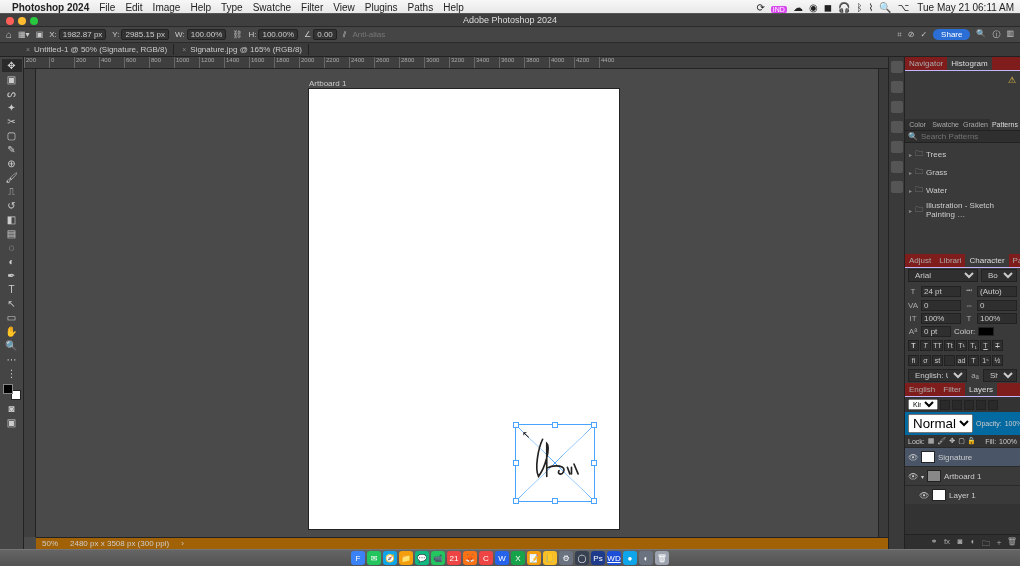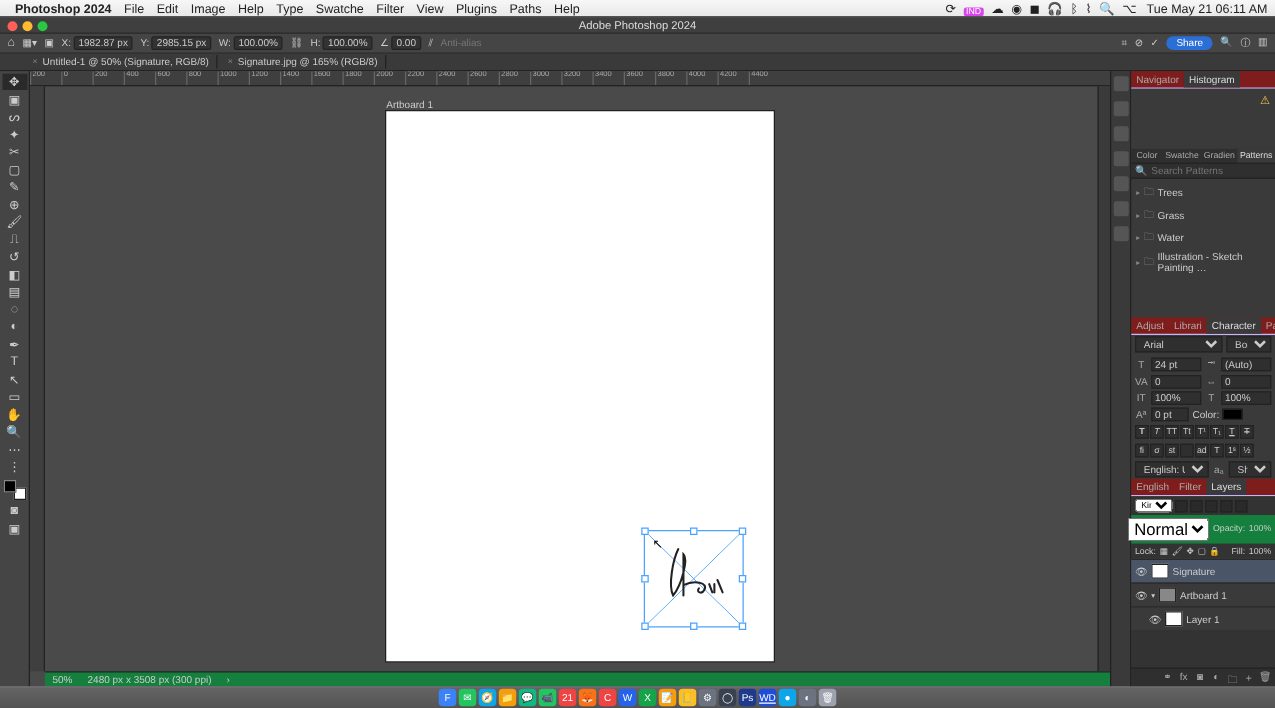--- a/index.html
+++ b/index.html
@@ -49,21 +49,21 @@
 .transform-box .h-e { right: -3px; top: calc(50% - 3px); }
 .transform-box .h-sw { left: -3px; bottom: -3px; }
 .transform-box .h-s { left: calc(50% - 3px); bottom: -3px; }
 .transform-box .h-se { right: -3px; bottom: -3px; }
 .transform-box .diag1 { position: absolute; inset: 0; }
 .transform-box .diag1::before, .transform-box .diag1::after { content: ""; position: absolute; inset: 0; }
 .transform-box .diag1::before { background: linear-gradient(to top right, transparent calc(50% - .5px), #4aa3ff, transparent calc(50% + .5px)); }
 .transform-box .diag1::after { background: linear-gradient(to top left, transparent calc(50% - .5px), #4aa3ff, transparent calc(50% + .5px)); }
 .signature { position: absolute; inset: 6px; }
 .cursor-arrow { position: absolute; font-size: 10px; color: #000; }
-.status-bar { position: absolute; left: 12px; right: 0; bottom: 0; height: 12px; background: #15803d; border-top: 1px solid #222; display: flex; align-items: center; padding: 0 6px; font-size: 8px; color: #ccc; gap: 12px; }
+.status-bar { position: absolute; left: 12px; right: 0; bottom: 0; height: 12px; background: #a16207; border-top: 1px solid #222; display: flex; align-items: center; padding: 0 6px; font-size: 8px; color: #ccc; gap: 12px; }
 .right-dock { width: 16px; background: #3a3a3a; border-left: 1px solid #222; display: flex; flex-direction: column; align-items: center; gap: 8px; padding-top: 4px; }
 .right-dock .dock-icon { width: 12px; height: 12px; background: #555; border-radius: 2px; }
 .panels { width: 116px; background: #3a3a3a; border-left: 1px solid #222; display: flex; flex-direction: column; font-size: 8px; color: #ccc; }
 .panel-tabs { display: flex; background: #7f1d1d; border-bottom: 1px solid #c4b5fd; }
 .panel-tabs .ptab { padding: 2px 4px; font-size: 8px; color: #aaa; }
 .panel-tabs .ptab.active { background: #3a3a3a; color: #ddd; }
 .panel-body { background: #3a3a3a; }
 .histogram-body { height: 48px; position: relative; background: #3a3a3a; }
 .histogram-body .warn { position: absolute; right: 4px; top: 4px; color: #f7c948; font-size: 9px; }
 .swatch-row { display: flex; background: #2f2f2f; }
@@ -76,21 +76,21 @@
 .pattern-list .folder .arrow { font-size: 6px; color: #888; }
 .pattern-list .folder .ficon { font-size: 8px; color: #999; }
 .spacer-flex { flex: 1; }
 .char-panel .row { display: flex; align-items: center; gap: 3px; padding: 1px 3px; }
 .char-panel select, .char-panel .field { background: #2f2f2f; border: 1px solid #222; color: #ccc; font-size: 8px; padding: 0 2px; flex: 1; min-width: 0; }
 .char-panel .icon { font-size: 8px; width: 10px; text-align: center; color: #aaa; }
 .char-panel .style-row { display: flex; gap: 1px; padding: 2px 3px; }
 .char-panel .style-row .btn { width: 11px; height: 11px; background: #2f2f2f; border: 1px solid #222; display: flex; align-items: center; justify-content: center; font-size: 7px; color: #ccc; }
 .layers-panel .filter-row { display: flex; gap: 2px; padding: 2px 3px; background: #333; align-items: center; }
 .layers-panel .filter-row .fi { width: 10px; height: 10px; background: #2a2a2a; border: 1px solid #222; }
-.layers-panel .mode-row { display: flex; padding: 2px 3px; gap: 3px; align-items: center; background: #15803d; font-size: 7px; justify-content: flex-end; }
+.layers-panel .mode-row { display: flex; padding: 2px 3px; gap: 3px; align-items: center; background: #0369a1; font-size: 7px; }
 .layers-panel .lock-row { display: flex; padding: 2px 3px; gap: 3px; align-items: center; background: #333; font-size: 7px; }
 .layers-panel .layer { display: flex; align-items: center; gap: 3px; padding: 3px 3px; background: #3a3a3a; border-top: 1px solid #2a2a2a; }
 .layers-panel .layer.sel { background: #4a5568; }
 .layers-panel .layer .eye { width: 10px; text-align: center; font-size: 8px; }
 .layers-panel .layer .thumb { width: 14px; height: 12px; background: #fff; border: 1px solid #222; }
 .layers-panel .layer .thumb.artboard-thumb { background: #888; }
 .layers-panel .bottom-icons { display: flex; gap: 3px; padding: 2px 3px; background: #2f2f2f; border-top: 1px solid #222; justify-content: flex-end; }
 .layers-panel .bottom-icons .bi { width: 10px; height: 10px; font-size: 8px; color: #aaa; text-align: center; }
 .dock { position: absolute; left: 0; right: 0; bottom: 0; height: 17px; display: flex; align-items: center; justify-content: center; gap: 2px; background: linear-gradient(rgba(255,255,255,.15), rgba(255,255,255,.05)); border-top: 1px solid rgba(255,255,255,.2); }
 .dock .dock-app { width: 14px; height: 14px; border-radius: 3px; display: flex; align-items: center; justify-content: center; font-size: 8px; color: #fff; }

